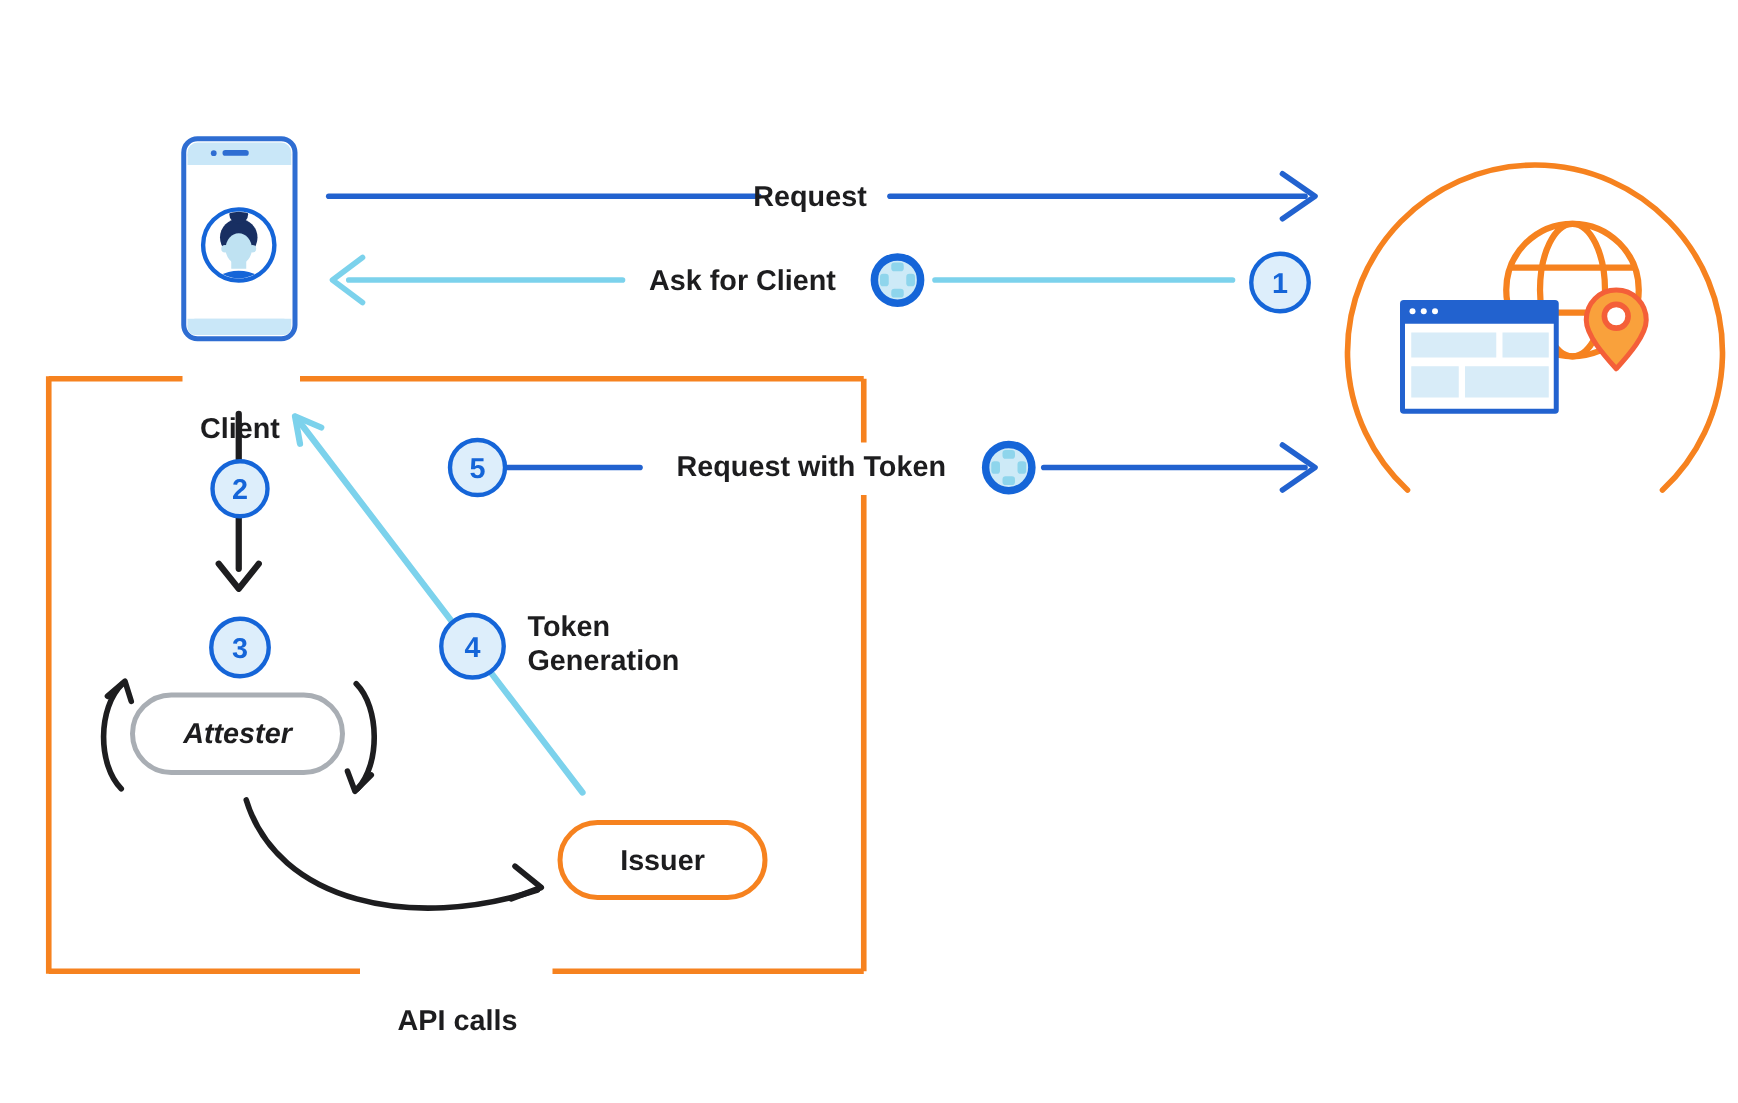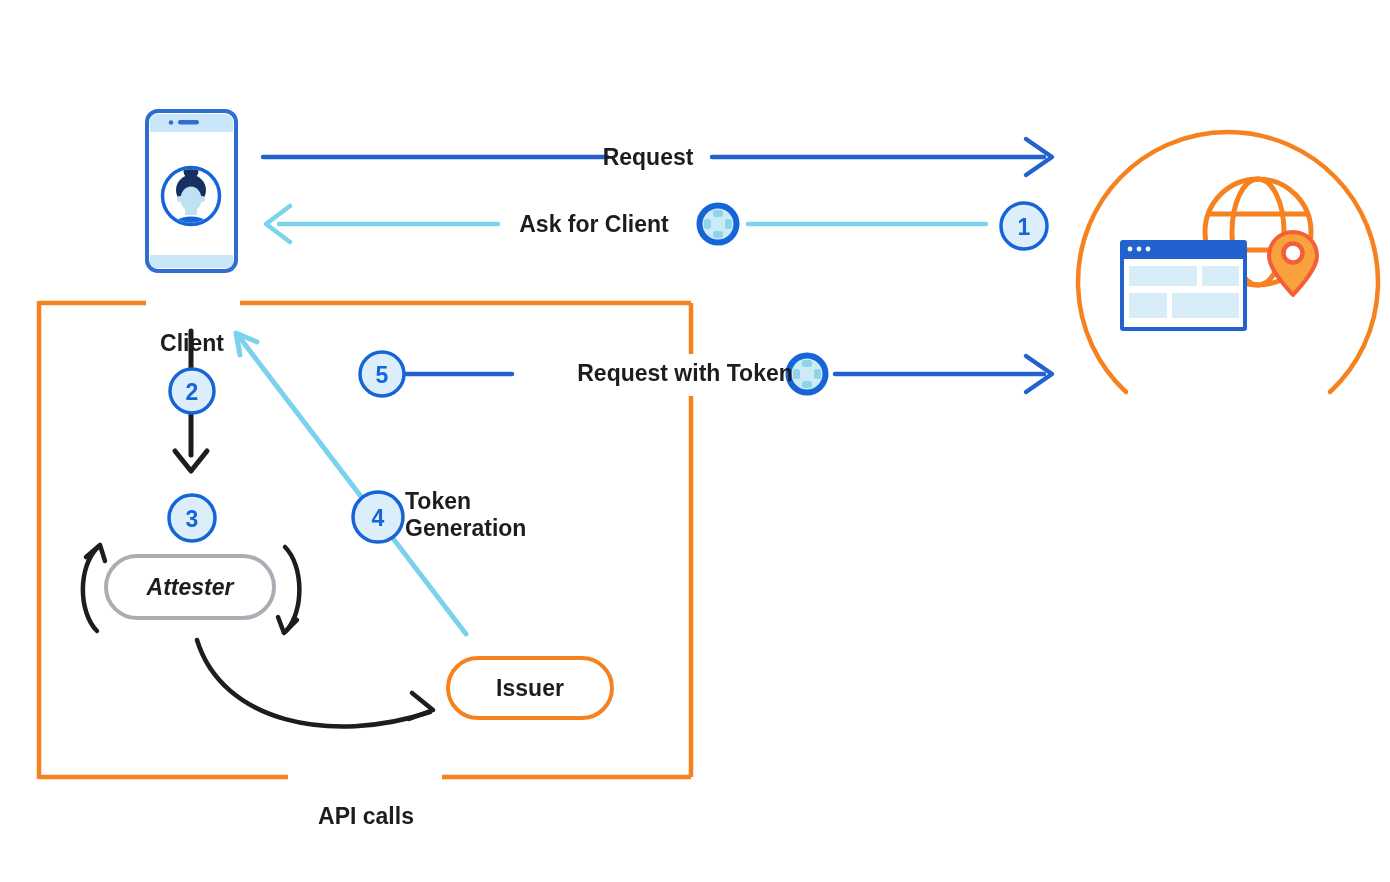--- a/index.html
+++ b/index.html
@@ -14,21 +14,21 @@
   .label{
     position:absolute;
     transform:translate(-50%,-50%);
     font-weight:700;
     font-size:23px;
     color:#1d1d1f;
     white-space:nowrap;
     line-height:1.15;
   }
   .label.two-line{text-align:center;line-height:28px;}
-  .label.left-align{transform:translate(0,-50%);text-align:left;line-height:27px;}
+  .label.left-align{transform:translate(0,-50%);text-align:left;line-height:27px;margin-left:17px;}
   .badge-num{
     position:absolute;
     transform:translate(-50%,-50%);
     font-weight:700;
     font-size:23px;
     color:#1565d8;
     white-space:nowrap;
   }
 </style>
 </head>
@@ -177,21 +177,21 @@
   </g>
 </svg>
 
 <div class="label" style="left:192px;top:303px;margin-top:40px;">Client</div>
 
 
 <div class="label" style="left:648px;top:157px;">Request</div>
 
 <div class="label" style="left:594px;top:224px;">Ask for Client</div>
 
-<div class="label" style="left:649px;top:373px;margin-left:36px;">Request with Token</div>
+<div class="label" style="left:649px;top:373px;">Request with Token</div>
 
 <div class="label left-align" style="left:405px;top:515px;">
   <div>Token</div>
   <div>Generation</div>
 </div>
 
 <div class="label" style="left:190px;top:587px;font-style:italic;">Attester</div>
 
 <div class="label" style="left:530px;top:688px;text-align:center;">Issuer</div>
 

